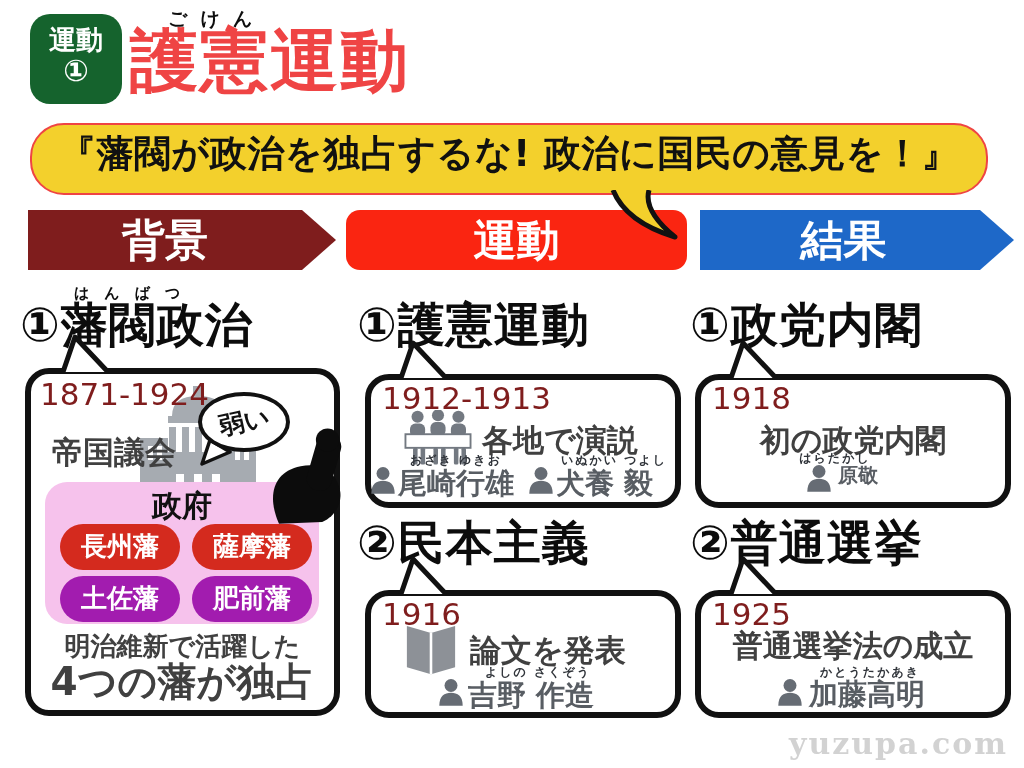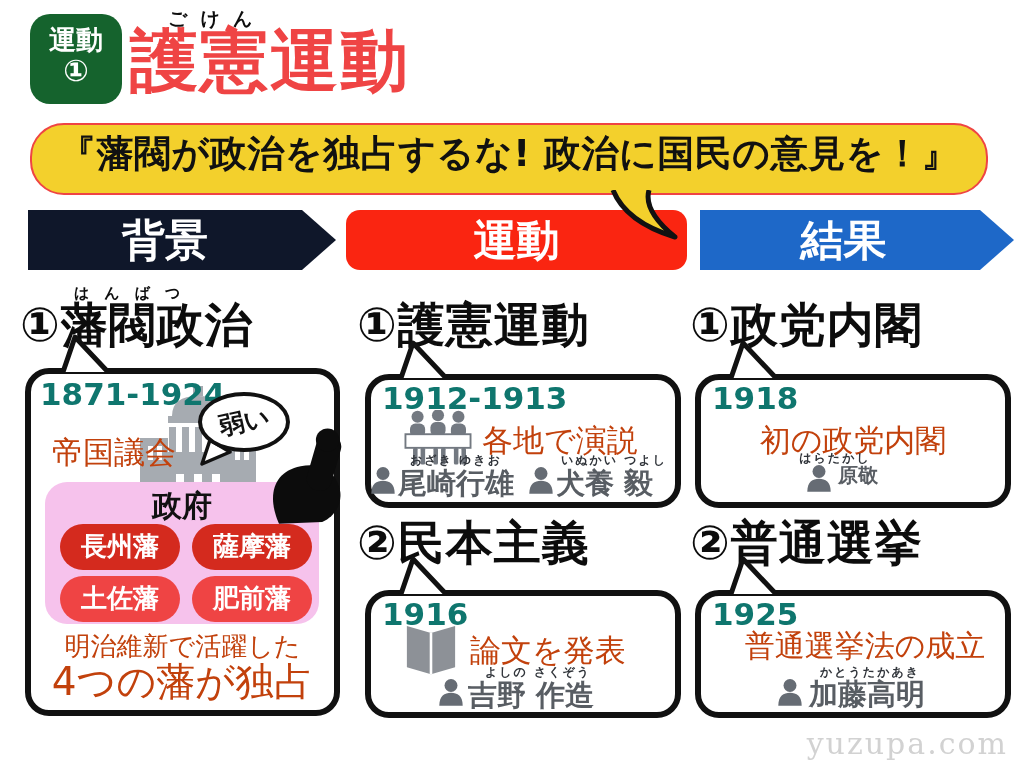--- a/index.html
+++ b/index.html
@@ -28,55 +28,55 @@
   .quote-bubble{
     left:30px;top:123px;width:958px;height:72px;box-sizing:border-box;
     background:#f3d02c;border:2px solid #ef4444;border-radius:34px;
     text-align:center;z-index:4;
   }
   .quote-bubble .txt{font-size:37px;font-weight:800;line-height:58px;letter-spacing:0.5px;}
   .quote-tail{left:607px;top:190px;width:74px;height:50px;z-index:5;}
   
   .hdr{top:210px;height:60px;color:#fff;font-size:43px;font-weight:800;
        text-align:center;line-height:60px;z-index:1;}
-  .hdr-bg{left:28px;width:308px;background:#0f172a;
+  .hdr-bg{left:28px;width:308px;background:#7f1d1d;
     clip-path:polygon(0 0,calc(100% - 34px) 0,100% 50%,calc(100% - 34px) 100%,0 100%);
     padding-right:0;}
   .hdr-bg span{display:inline-block;margin-right:34px;}
   .hdr-mv{left:346px;width:341px;background:#fa2511;border-radius:14px;}
   .hdr-rs{left:700px;width:314px;background:#1e68c8;
     clip-path:polygon(0 0,calc(100% - 34px) 0,100% 50%,calc(100% - 34px) 100%,0 100%);}
   .hdr-rs span{display:inline-block;margin-right:27px;}
   
   .sec-title{font-size:47px;font-weight:800;letter-spacing:1px;color:#0c0c0c;line-height:1.15;}
   .sec-furigana{font-size:15px;font-weight:bold;letter-spacing:15px;color:#0d0d0d;}
   
   .bubble-box{
     background:#fff;border:6px solid #111;border-radius:24px;box-sizing:border-box;z-index:1;
   }
   .box-tail{width:52px;height:38px;z-index:2;}
-  .years{color:#0f766e;font-weight:700;font-size:31px;z-index:3;}
-  .blacktext{font-weight:400;color:#c2410c;}
+  .years{color:#7f1d1d;font-weight:400;font-size:31px;z-index:3;}
+  .blacktext{font-weight:700;color:#404040;}
   .grayname{font-weight:800;color:#585d63;}
   .furigana-s{font-size:12px;font-weight:bold;color:#30343a;text-align:center;letter-spacing:2px;}
   .center{text-align:center;}
   
   .pink-box{left:45px;top:482px;width:274px;height:142px;background:#f6c2ec;border-radius:22px;z-index:2;}
   .gov-label{left:45px;top:486px;width:274px;text-align:center;font-size:30px;font-weight:800;z-index:3;}
   .pill{width:120px;height:46px;border-radius:23px;color:#fff;font-size:26px;font-weight:800;
         text-align:center;line-height:45px;z-index:3;}
   .pill-dark{background:#d42a1e;}
-  .pill-light{background:#ef4444;}
+  .pill-light{background:#a21caf;}
   .weak-bubble{
     left:198px;top:392px;width:92px;height:60px;background:#fff;border:4px solid #111;
     border-radius:50%;z-index:3;box-sizing:border-box;text-align:center;
   }
   .weak-bubble .txt{display:inline-block;font-size:25px;font-weight:800;line-height:52px;transform:rotate(-12deg);}
   .watermark{
-    right:16px;top:726px;font-family:"DejaVu Serif",serif;font-size:30px;font-weight:normal;
+    right:16px;top:726px;font-family:"DejaVu Serif",serif;font-size:30px;font-weight:bold;
     color:#d2d2d2;letter-spacing:2px;z-index:0;
   }
 </style>
 </head>
 <body>
 
 <div class="abs badge">
   <div class="l1">運動</div>
   <div class="l2">①</div>
 </div>
@@ -242,21 +242,21 @@
 </svg>
 <div class="abs furigana-s" style="left:780px;top:450px;width:110px;z-index:3;">はらたかし</div>
 <div class="abs grayname" style="left:838px;top:462px;font-size:20px;z-index:3;">原敬</div>
 
 <div class="abs sec-title" style="left:690px;top:516px;">②普通選挙</div>
 <div class="abs bubble-box" style="left:695px;top:590px;width:316px;height:128px;"></div>
 <svg class="abs box-tail" style="left:728px;top:556px;" viewBox="0 0 52 38">
   <path d="M3 38 L15 3 L48 38" fill="#fff" stroke="#111" stroke-width="5" stroke-linejoin="round"></path>
 </svg>
 <div class="abs years" style="left:712px;top:596px;">1925</div>
-<div class="abs blacktext center" style="left:695px;top:626px;width:316px;font-size:30px;z-index:3;padding-left:12px;">普通選挙法の成立</div>
+<div class="abs blacktext center" style="left:695px;top:626px;width:316px;font-size:30px;z-index:3;">普通選挙法の成立</div>
 
 <svg class="abs" style="left:777px;top:678px;z-index:3;" width="26" height="28" viewBox="0 0 40 42">
   <g fill="#666c74">
       <circle cx="20" cy="11" r="10"></circle>
       <path d="M2 42 C2 27 10 22 20 22 C30 22 38 27 38 42 Z"></path>
     </g>
 </svg>
 <div class="abs furigana-s" style="left:800px;top:664px;width:140px;z-index:3;">かとうたかあき</div>
 <div class="abs grayname" style="left:809px;top:675px;font-size:29px;z-index:3;">加藤高明</div>
 

